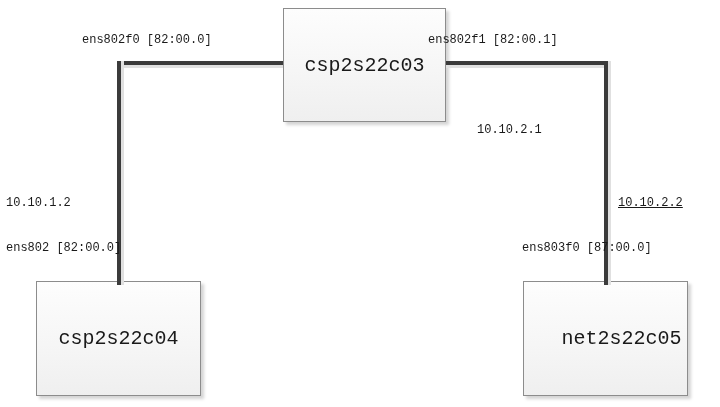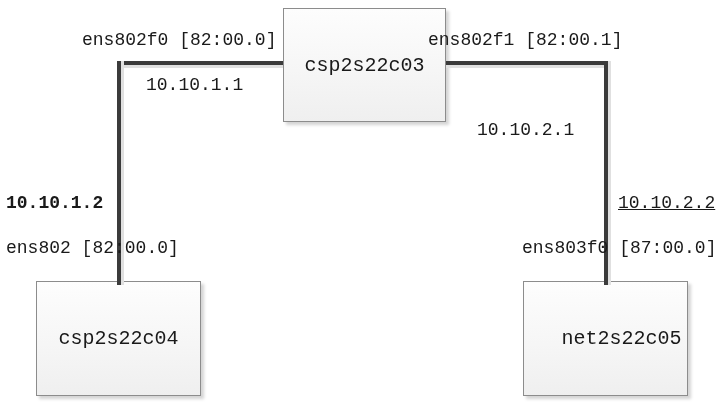--- a/index.html
+++ b/index.html
@@ -44,30 +44,30 @@
   .edge-h { box-shadow: 0 3px 0 #e0e0e0; }
   .edge-v { box-shadow: 3px 0 0 #e0e0e0; }
 
   #edge-left-h  { left: 117px; top: 61px; width: 166px; height: 4px; }
   #edge-left-v  { left: 117px; top: 61px; width: 4px;   height: 224px; }
   #edge-right-h { left: 446px; top: 61px; width: 162px; height: 4px; }
   #edge-right-v { left: 604px; top: 61px; width: 4px;   height: 224px; }
 
   .lbl {
     position: absolute;
-    font-size: 18px;
+    font-size: 12px;
     line-height: 18px;
     white-space: nowrap;
     z-index: 3;
   }
   #lbl-l-if-top  { left: 82px;  top: 31px; }
   #lbl-l-ip-top  { left: 146px; top: 76px; }
   #lbl-r-if-top  { left: 428px; top: 31px; }
   #lbl-r-ip-top  { left: 477px; top: 76px; margin-top: 45px; }
-  #lbl-l-ip-bot  { left: 6px;   top: 194px; font-weight: bold; }
+  #lbl-l-ip-bot  { left: 6px;   top: 194px; }
   #lbl-l-if-bot  { left: 6px;   top: 239px; }
   #lbl-r-ip-bot  { left: 618px; top: 194px; text-decoration: underline; }
   #lbl-r-if-bot  { left: 522px; top: 239px; }
 </style>
 </head>
 <body>
 
 <div class="canvas">
 
   <div class="edge edge-h" id="edge-left-h"></div>
@@ -82,21 +82,20 @@
 
   <div class="node" id="node-left">
     <span class="node-label">csp2s22c04</span>
   </div>
 
   <div class="node" id="node-right">
     <span class="node-label">net2s22c05</span>
   </div>
 
   <span class="lbl" id="lbl-l-if-top">ens802f0 [82:00.0]</span>
-  <span class="lbl" id="lbl-l-ip-top">10.10.1.1</span>
   <span class="lbl" id="lbl-l-ip-bot">10.10.1.2</span>
   <span class="lbl" id="lbl-l-if-bot">ens802 [82:00.0]</span>
 
   <span class="lbl" id="lbl-r-if-top">ens802f1 [82:00.1]</span>
   <span class="lbl" id="lbl-r-ip-top">10.10.2.1</span>
   <span class="lbl" id="lbl-r-ip-bot">10.10.2.2</span>
   <span class="lbl" id="lbl-r-if-bot">ens803f0 [87:00.0]</span>
 
 </div>
 

